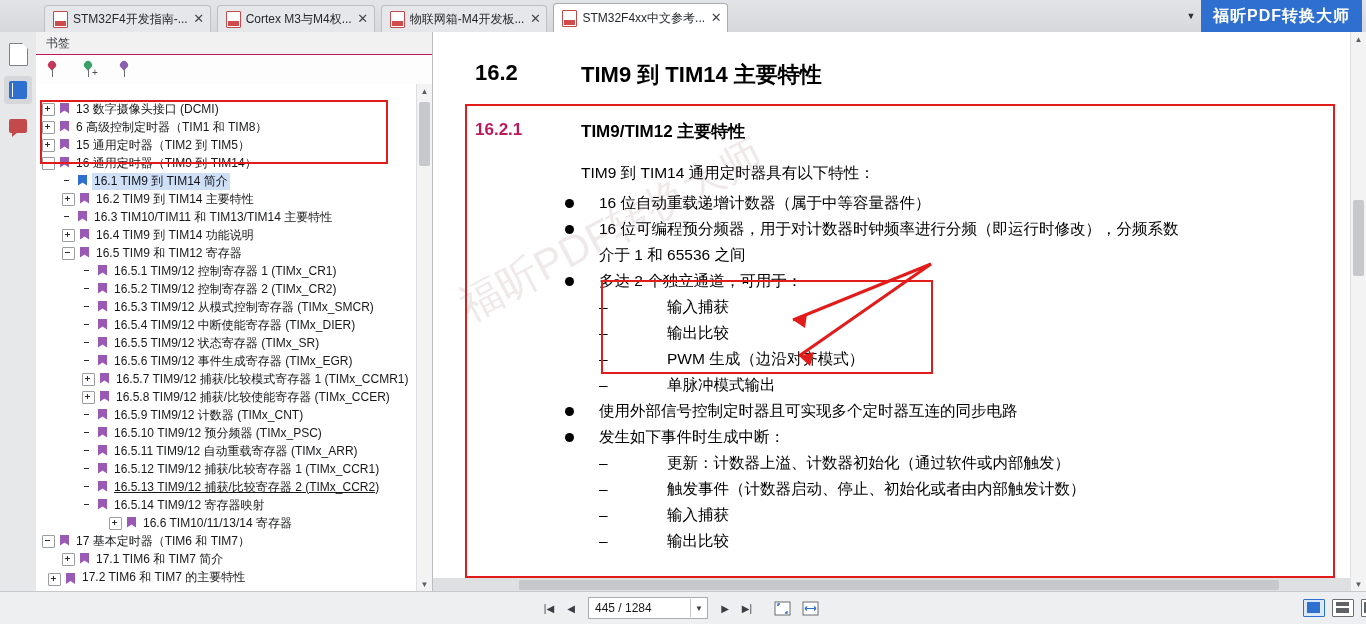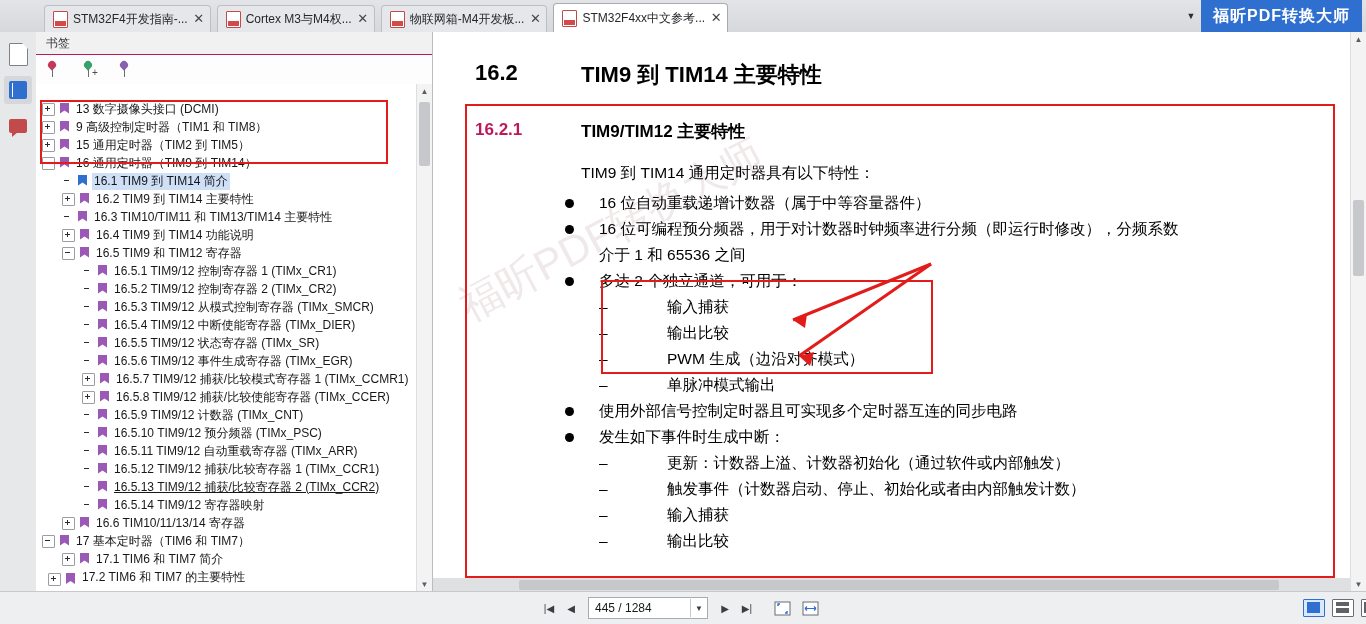--- a/index.html
+++ b/index.html
@@ -389,21 +389,21 @@
     <div class="bm-body">
       <div class="bm-scrollarea" id="bm-list">
           <div class="bm-row" style="padding-left: 6px;">
             <span class="expander plus"></span>
             <span class="bmk"></span>
             <span class="lbl">13 数字摄像头接口 (DCMI)</span>
           </div>
           <div class="bm-row" style="padding-left: 6px;">
             <span class="expander plus"></span>
             <span class="bmk"></span>
-            <span class="lbl">9 高级控制定时器（TIM1 和 TIM8）</span>
+            <span class="lbl">6 高级控制定时器（TIM1 和 TIM8）</span>
           </div>
           <div class="bm-row" style="padding-left: 6px;">
             <span class="expander plus"></span>
             <span class="bmk"></span>
             <span class="lbl">15 通用定时器（TIM2 到 TIM5）</span>
           </div>
           <div class="bm-row" style="padding-left: 6px;">
             <span class="expander minus"></span>
             <span class="bmk"></span>
             <span class="lbl">16 通用定时器（TIM9 到 TIM14）</span>
@@ -496,21 +496,21 @@
           <div class="bm-row" style="padding-left: 46px; text-decoration: underline;">
             <span class="expander none"></span>
             <span class="bmk"></span>
             <span class="lbl">16.5.13 TIM9/12 捕获/比较寄存器 2 (TIMx_CCR2)</span>
           </div>
           <div class="bm-row" style="padding-left: 46px;">
             <span class="expander none"></span>
             <span class="bmk"></span>
             <span class="lbl">16.5.14 TIM9/12 寄存器映射</span>
           </div>
-          <div class="bm-row" style="padding-left: 26px;">
+          <div class="bm-row" style="padding-left: 26px; margin-left: 47px;">
             <span class="expander plus"></span>
             <span class="bmk"></span>
             <span class="lbl">16.6 TIM10/11/13/14 寄存器</span>
           </div>
           <div class="bm-row" style="padding-left: 6px;">
             <span class="expander minus"></span>
             <span class="bmk"></span>
             <span class="lbl">17 基本定时器（TIM6 和 TIM7）</span>
           </div>
           <div class="bm-row" style="padding-left: 26px;">

